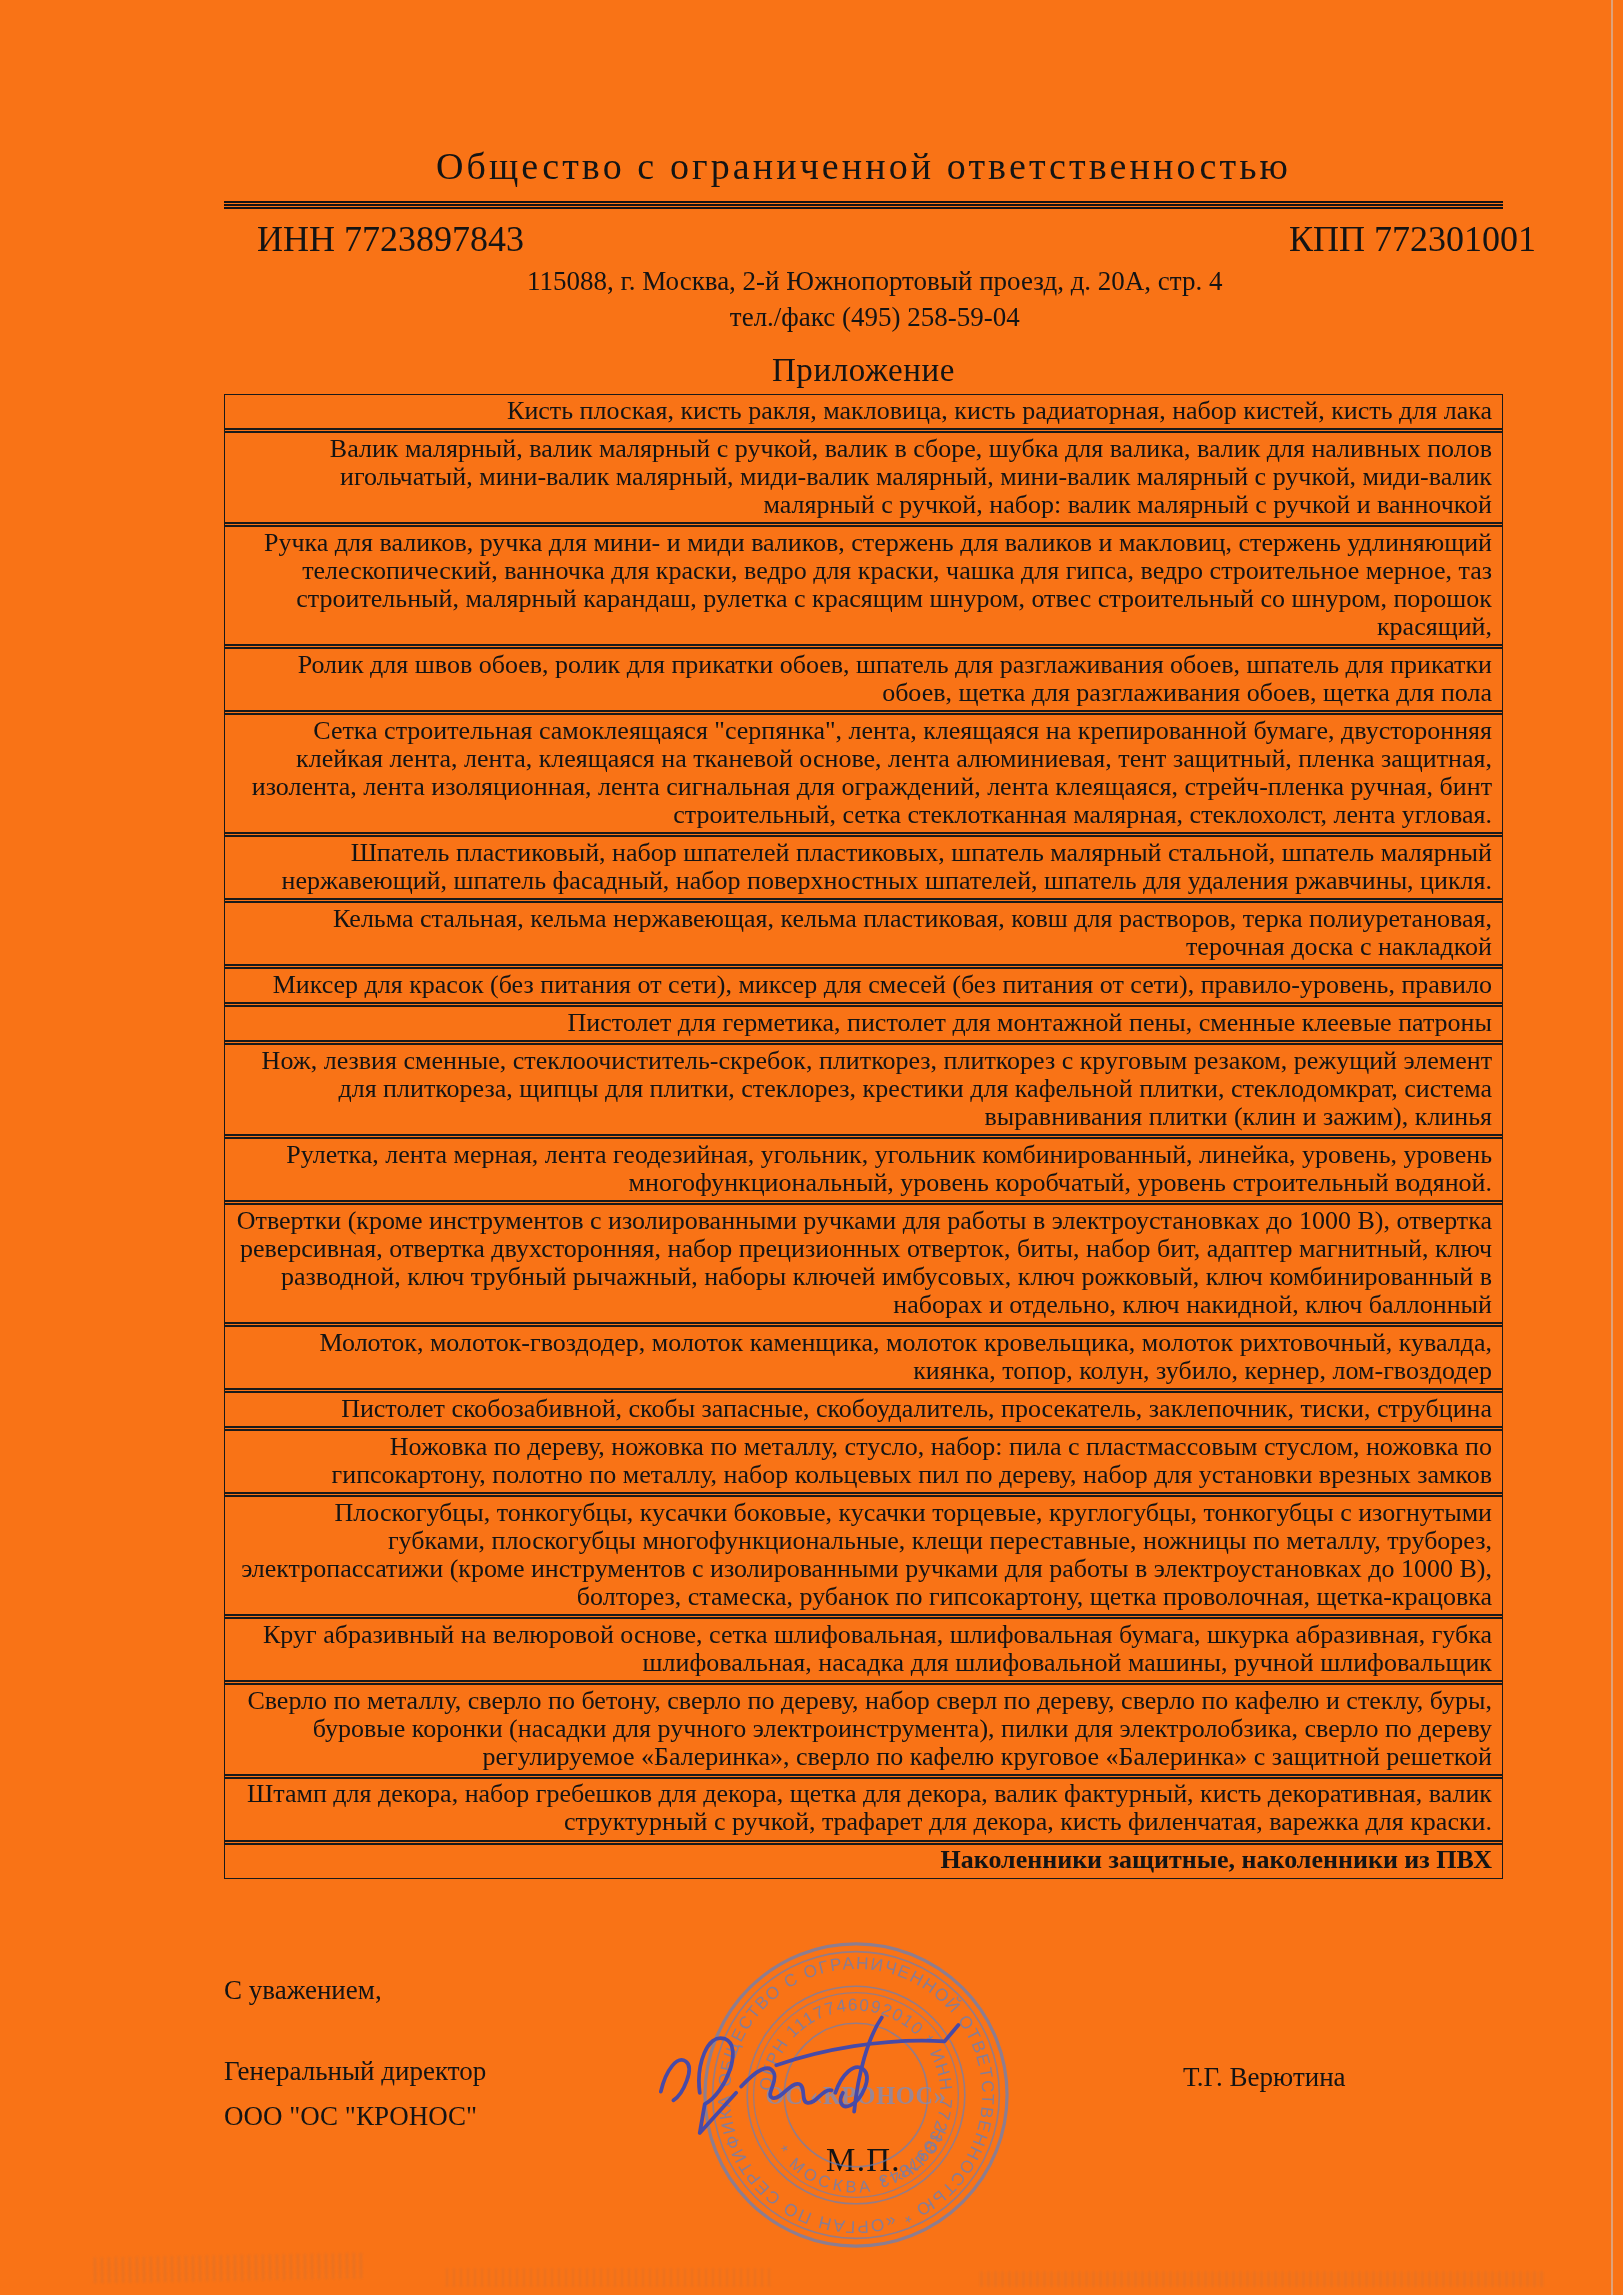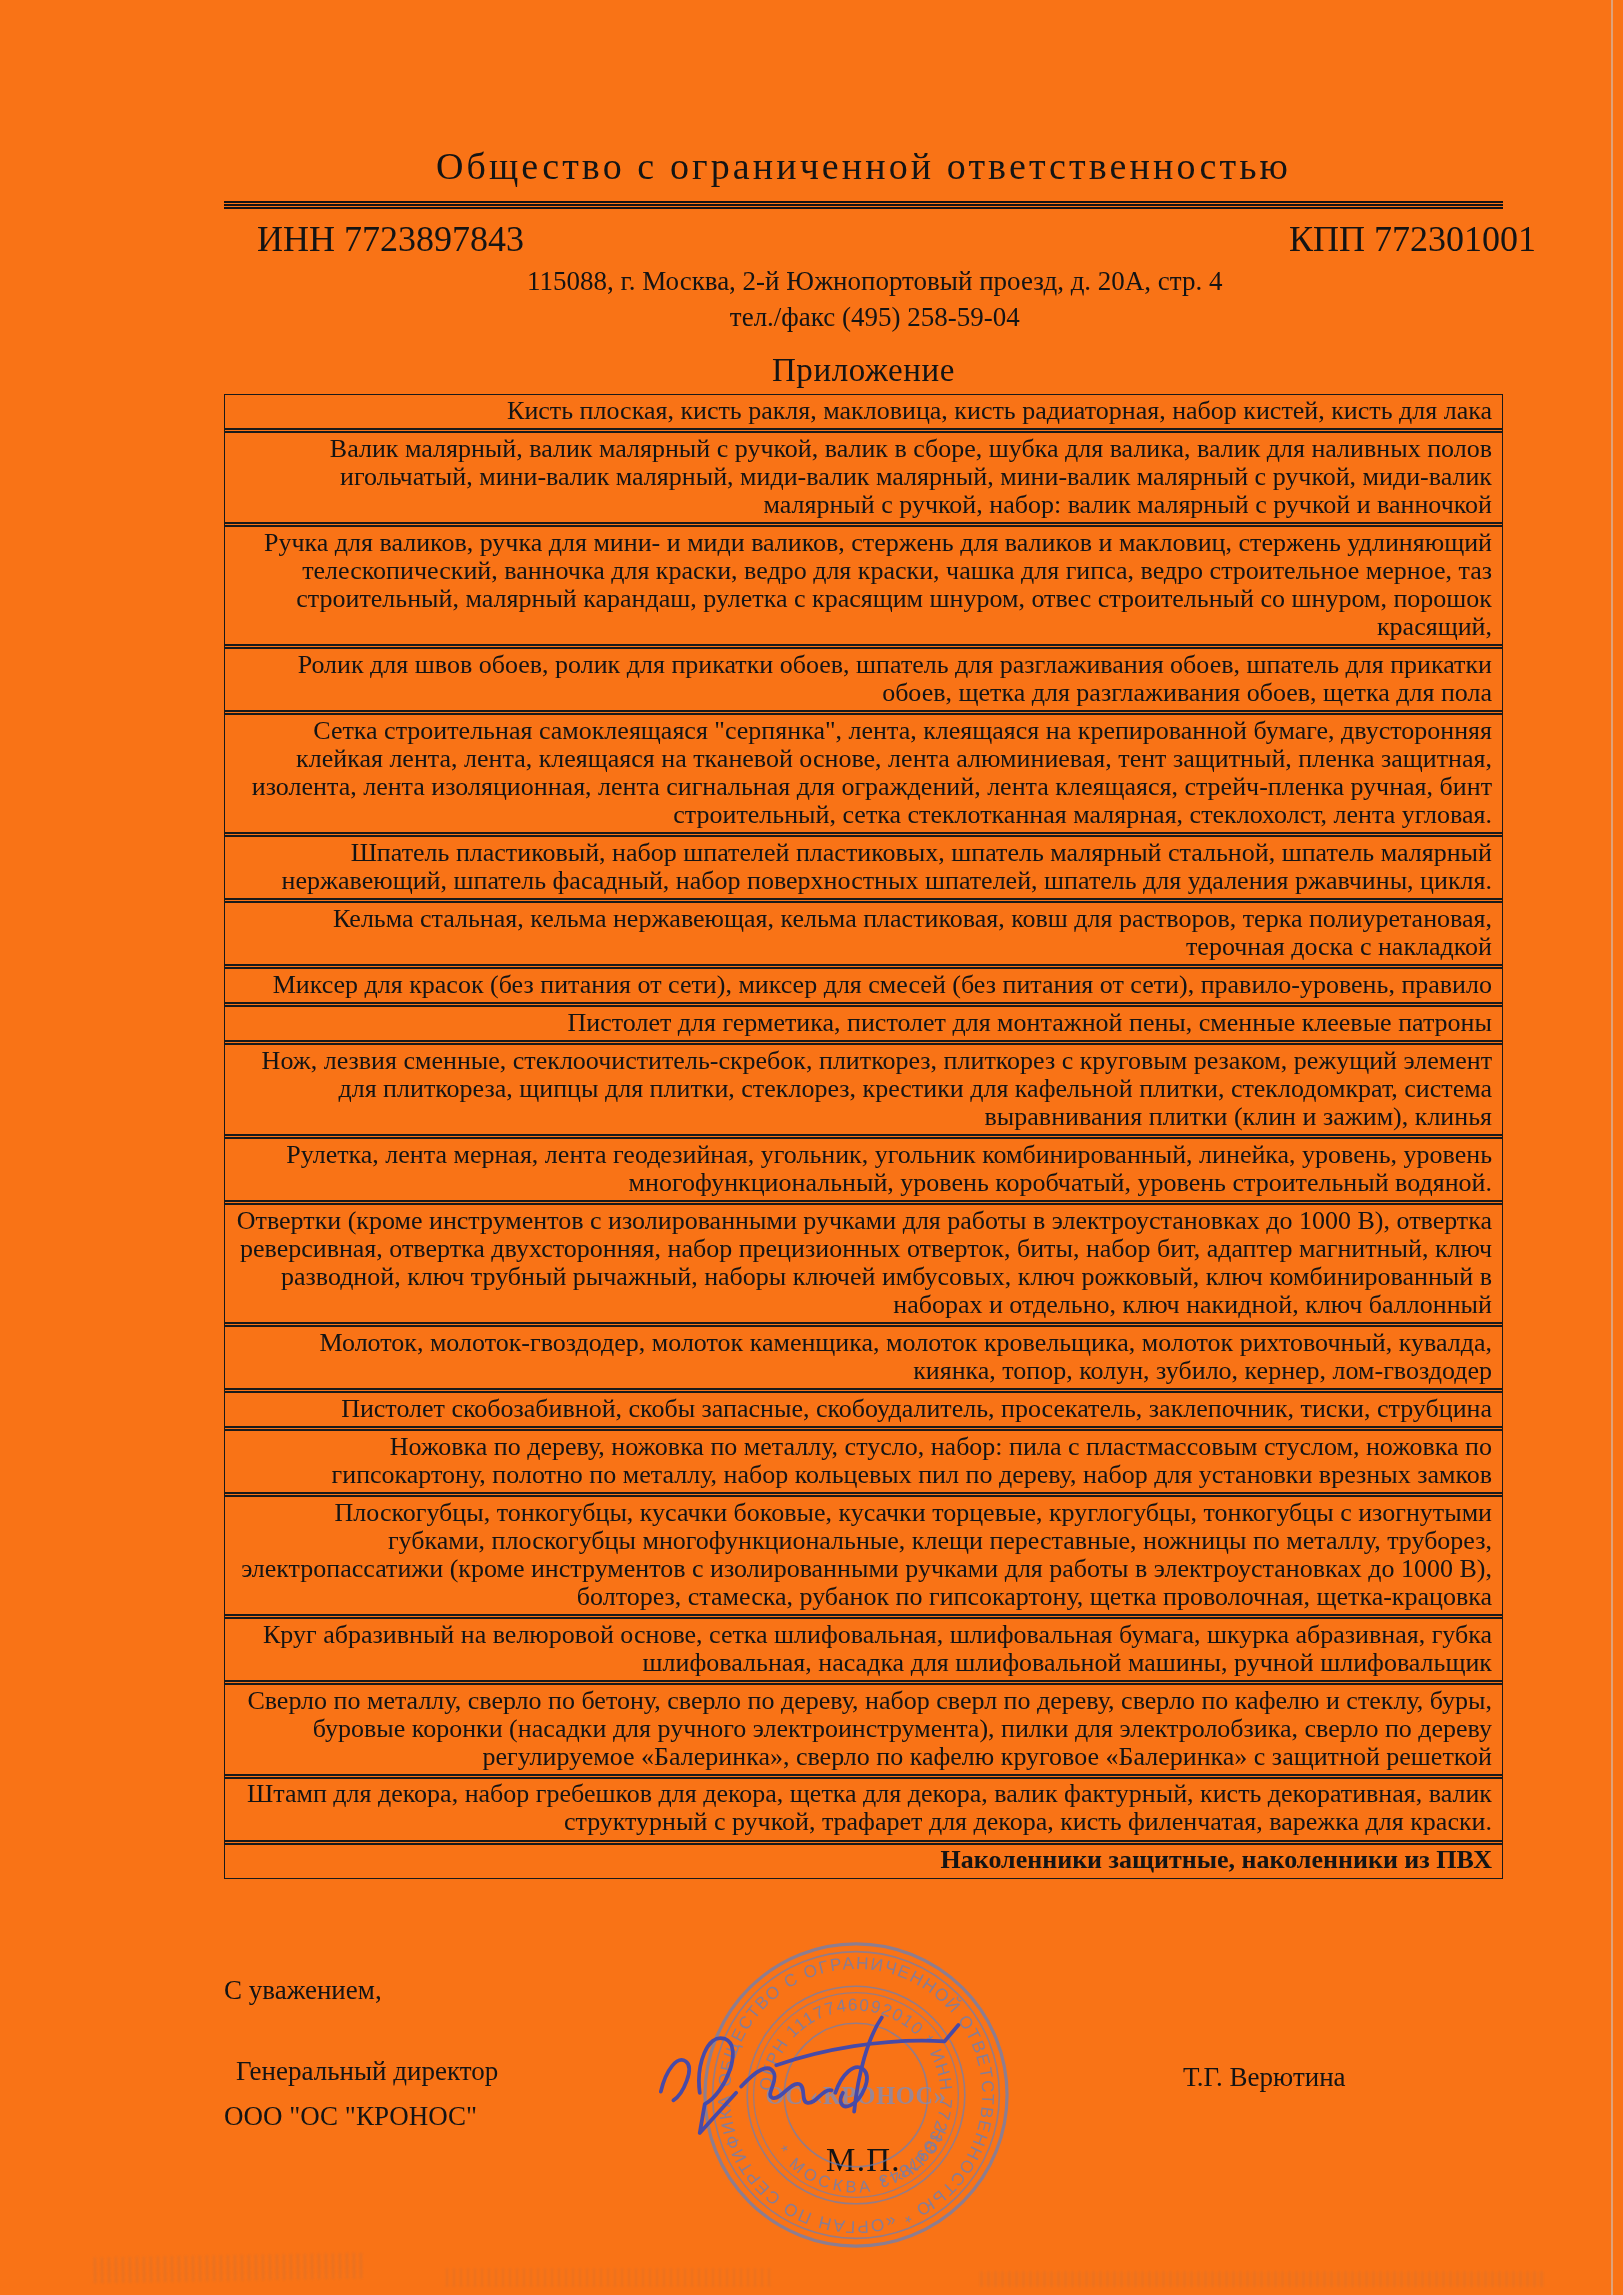--- a/index.html
+++ b/index.html
@@ -66,21 +66,21 @@
       <div class="row">Ножовка по дереву, ножовка по металлу, стусло, набор: пила с пластмассовым стуслом, ножовка по гипсокартону, полотно по металлу, набор кольцевых пил по дереву, набор для установки врезных замков</div>
       <div class="row">Плоскогубцы, тонкогубцы, кусачки боковые, кусачки торцевые, круглогубцы, тонкогубцы с изогнутыми губками, плоскогубцы многофункциональные, клещи переставные, ножницы по металлу, труборез, электропассатижи (кроме инструментов с изолированными ручками для работы в электроустановках до 1000 В), болторез, стамеска, рубанок по гипсокартону, щетка проволочная, щетка-крацовка</div>
       <div class="row">Круг абразивный на велюровой основе, сетка шлифовальная, шлифовальная бумага, шкурка абразивная, губка шлифовальная, насадка для шлифовальной машины, ручной шлифовальщик</div>
       <div class="row">Сверло по металлу, сверло по бетону, сверло по дереву, набор сверл по дереву, сверло по кафелю и стеклу, буры, буровые коронки (насадки для ручного электроинструмента), пилки для электролобзика, сверло по дереву регулируемое «Балеринка», сверло по кафелю круговое «Балеринка» с защитной решеткой</div>
       <div class="row">Штамп для декора, набор гребешков для декора, щетка для декора, валик фактурный, кисть декоративная, валик структурный с ручкой, трафарет для декора, кисть филенчатая, варежка для краски.</div>
       <div class="row">Наколенники защитные, наколенники из ПВХ</div>
     </div>
   </div>
 
   <div class="sig" style="left:224px;top:1974px;">С уважением,</div>
-  <div class="sig" style="left:236px;top:2055px;">Генеральный директор</div>
+  <div class="sig" style="left:224px;top:2055px;">Генеральный директор</div>
   <div class="sig" style="left:224px;top:2100px;">ООО "ОС "КРОНОС"</div>
   <div class="sig" style="left:1183px;top:2061px;">Т.Г. Верютина</div>
   <div class="mp">М.П.</div>
 
   <svg class="stamp" viewBox="0 0 500 500">
     <g fill="none" stroke="#5b82c8">
       <circle cx="250" cy="250" r="236" stroke-width="5" opacity=".8"></circle>
       <circle cx="250" cy="250" r="224" stroke-width="2.5" opacity=".75"></circle>
       <circle cx="250" cy="250" r="170" stroke-width="2.5" opacity=".75"></circle>
       <circle cx="250" cy="250" r="160" stroke-width="2" opacity=".7"></circle>

